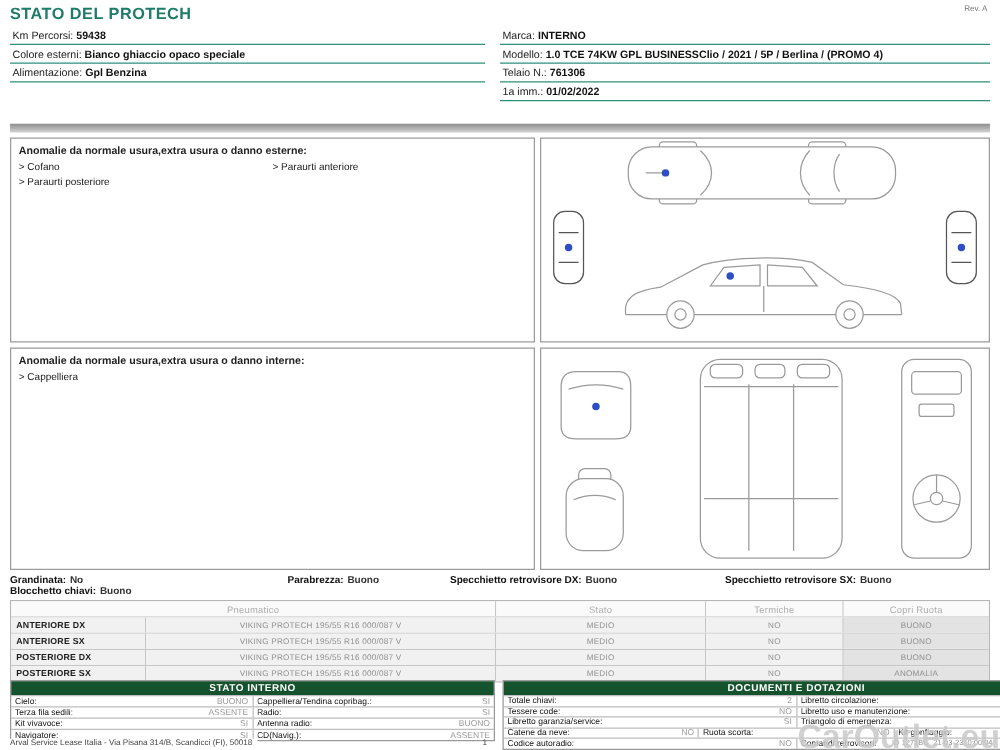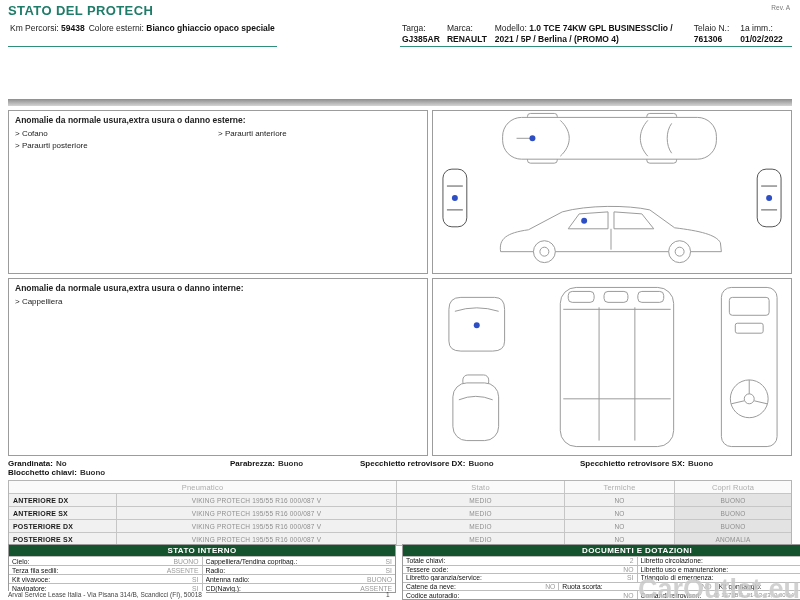--- a/index.html
+++ b/index.html
@@ -4,21 +4,21 @@
 <style>
   *{margin:0;padding:0;box-sizing:border-box}
   html,body{background:#fff}
   .page{position:relative;width:800px;height:600px;background:#fff;overflow:hidden;
         font-family:"Liberation Sans",sans-serif;color:#222}
   
   .title{position:absolute;left:8px;top:3px;font-size:13px;font-weight:bold;color:#1e7c68;letter-spacing:.4px}
   .rev{position:absolute;right:10px;top:4px;font-size:6.5px;color:#777}
   
   .fields{position:absolute;top:21px;left:8px;right:8px;display:flex;gap:12px}
-  .fcol{display:flex;flex-direction:row}
+  .fcol{display:flex;flex-direction:column}
   .fcol.l{width:380px}
   .fcol.r{flex:1}
   .frow{border-bottom:1px solid #2f8f7a;font-size:8.5px;padding:2px 2px 1px;line-height:1.3}
   .frow .lab{color:#222}
   .frow .val{font-weight:bold;color:#111}
   .divider{position:absolute;top:99px;left:8px;right:8px;height:7px;
            background:linear-gradient(180deg,#8d8d8d,#d4d4d4)}
   
   .sec{position:absolute;left:8px;right:8px;display:flex;gap:4px}
   .sec.ext{top:110px;height:164px}
@@ -81,29 +81,29 @@
   <div class="fields">
     <div class="fcol l">
       <div class="frow">
         <span class="lab">Km Percorsi:</span>
         <span class="val">59438</span>
       </div>
       <div class="frow">
         <span class="lab">Colore esterni:</span>
         <span class="val">Bianco ghiaccio opaco speciale</span>
       </div>
+      <div class="frow">
+        <span class="lab">Alimentazione:</span>
+        <span class="val">Gpl Benzina</span>
+      </div>
     </div>
     <div class="fcol r">
       <div class="frow">
-        <span class="lab">Targa:</span>
-        <span class="val">GJ385AR</span>
-      </div>
-      <div class="frow">
         <span class="lab">Marca:</span>
-        <span class="val">RENAULT</span>
+        <span class="val">INTERNO</span>
       </div>
       <div class="frow">
         <span class="lab">Modello:</span>
         <span class="val">1.0 TCE 74KW GPL BUSINESSClio / 2021 / 5P / Berlina / (PROMO 4)</span>
       </div>
       <div class="frow">
         <span class="lab">Telaio N.:</span>
         <span class="val">761306</span>
       </div>
       <div class="frow">

